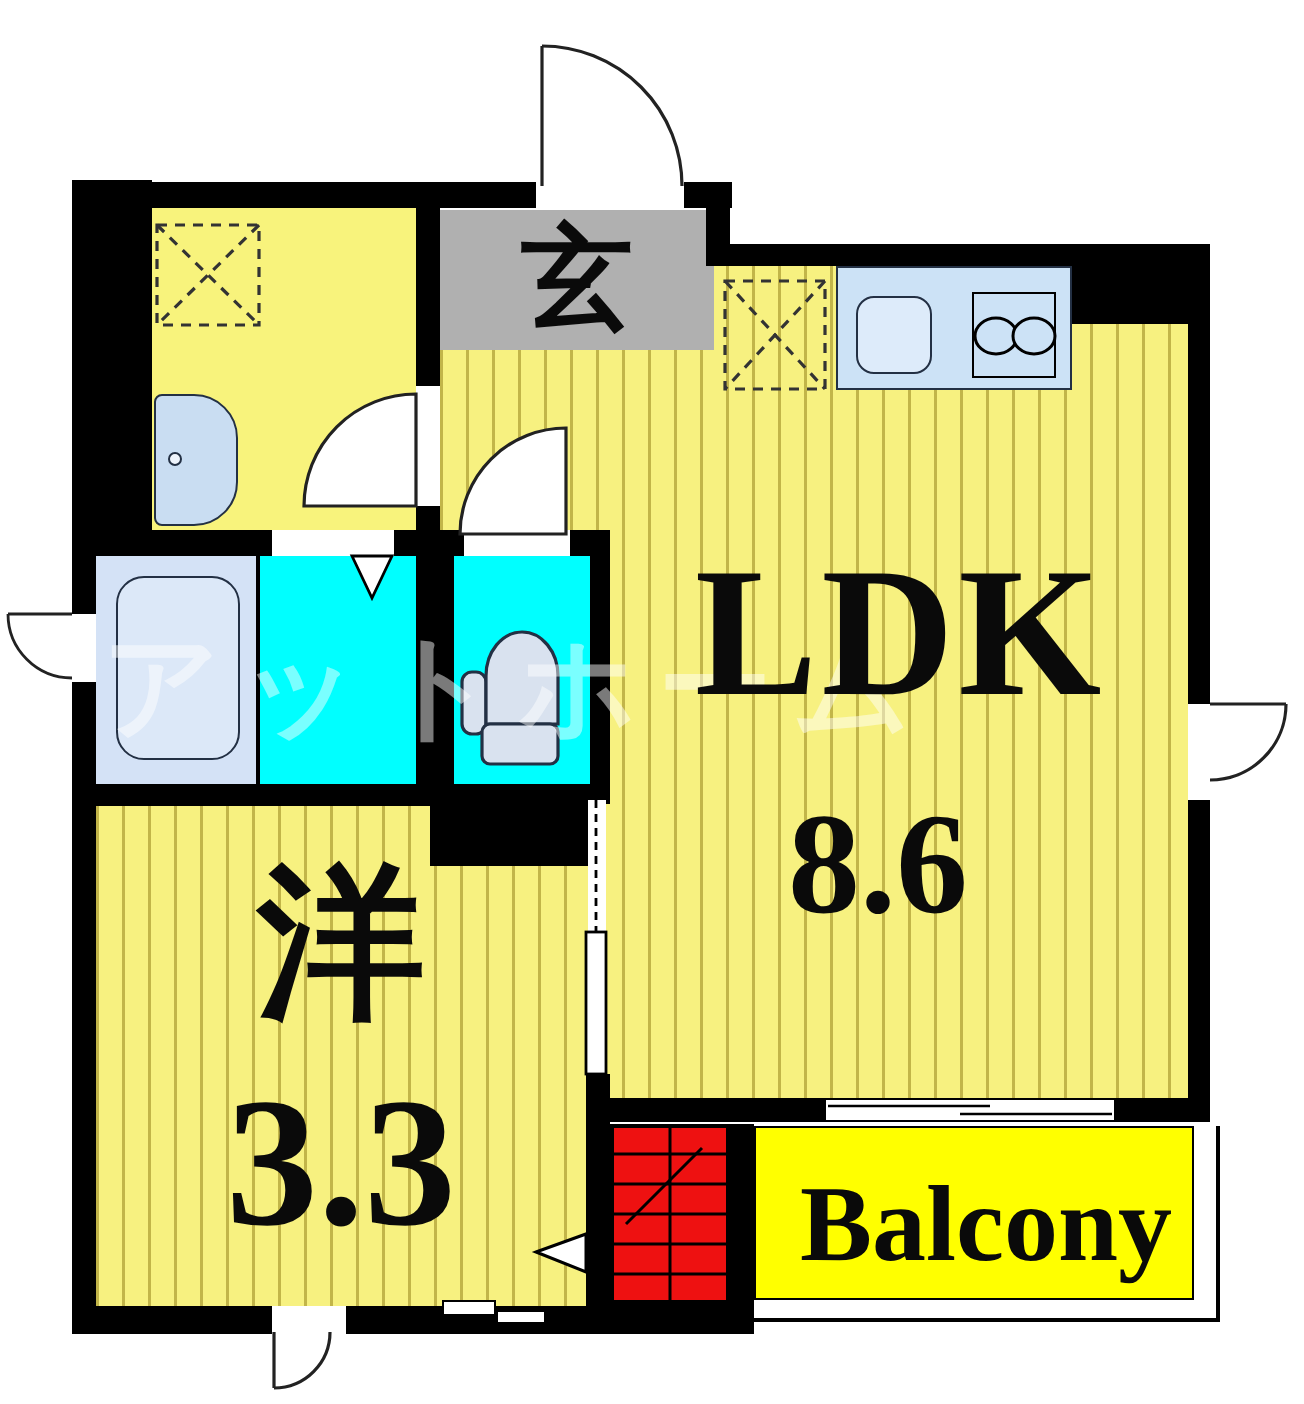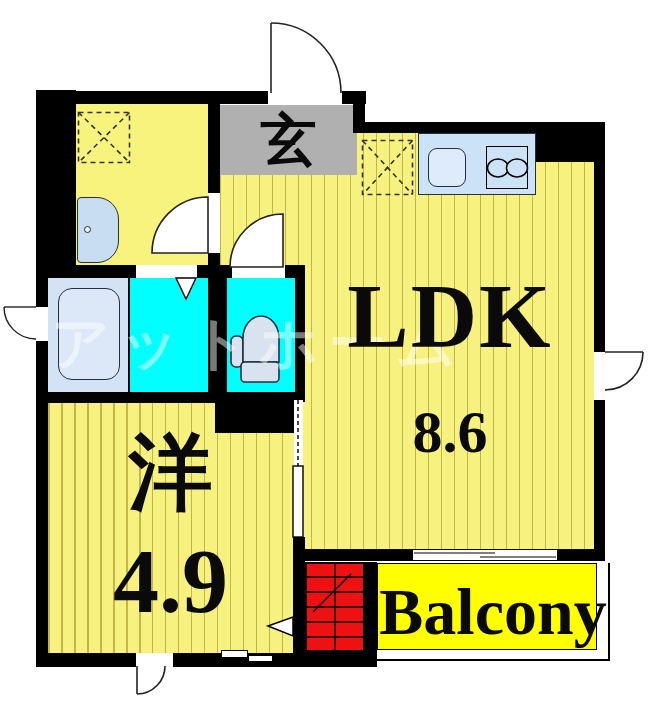--- a/index.html
+++ b/index.html
@@ -154,18 +154,18 @@
       <line x1="313" y1="612" x2="351" y2="574"></line>
     </g>
 
     <polygon points="268,626 293,617 293,636" fill="#ffffff" stroke="#000" stroke-width="1.5"></polygon>
   </svg>
 
   <div class="watermark" style="left:51px;top:305px;font-size:58px;">アットホーム</div>
 
   <div class="label" style="left:220px;top:105px;width:137px;height:70px;font-size:56px;z-index:50;">玄</div>
   <div class="label" style="left:305px;top:262px;width:290px;height:108px;font-size:92px;z-index:50;letter-spacing:2px;">LDK</div>
-  <div class="label" style="left:305px;top:382px;width:290px;height:100px;font-size:60px;z-index:50;">8.6</div>
+  <div class="label" style="left:294px;top:382px;width:290px;height:100px;font-size:72px;z-index:50;">8.6</div>
   <div class="label" style="left:48px;top:424px;width:245px;height:98px;font-size:84px;z-index:50;">洋</div>
-  <div class="label" style="left:48px;top:532px;width:245px;height:98px;font-size:92px;z-index:50;">4.9</div>
-  <div class="label" style="left:377px;top:580px;width:232px;height:64px;font-size:66px;z-index:50;">Balcony</div>
+  <div class="label" style="left:48px;top:532px;width:245px;height:98px;font-size:92px;z-index:50;">3.3</div>
+  <div class="label" style="left:377px;top:580px;width:232px;height:64px;font-size:54px;z-index:50;">Balcony</div>
 
 </div>
 
 </body></html>

